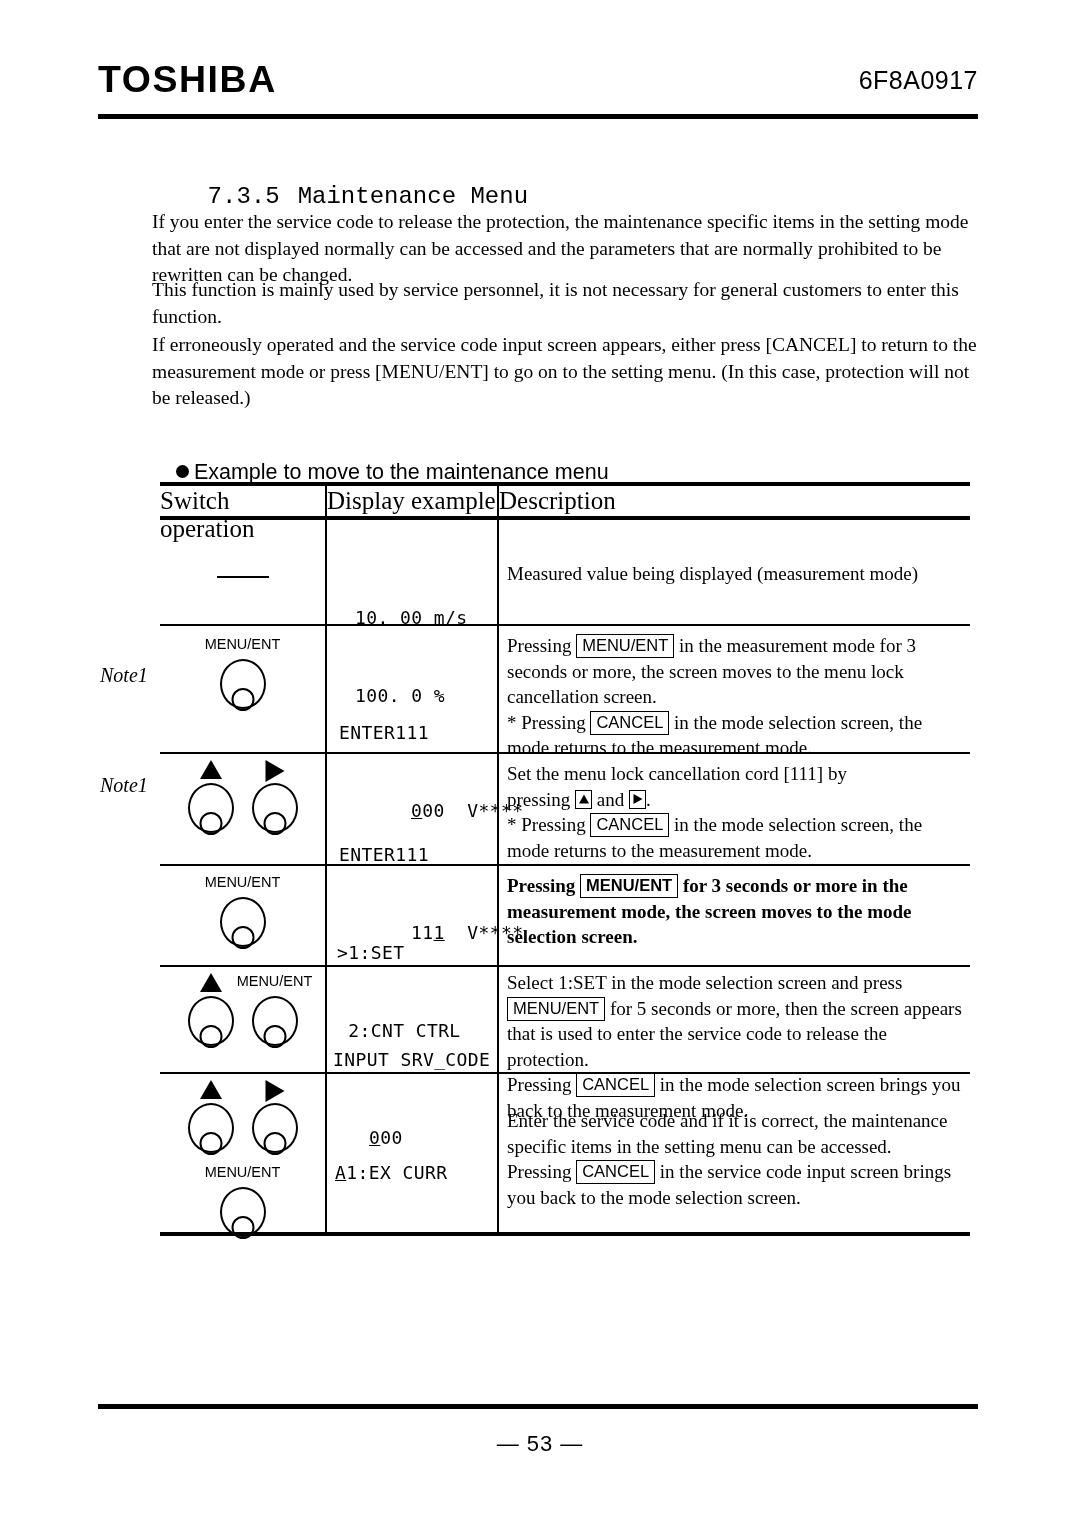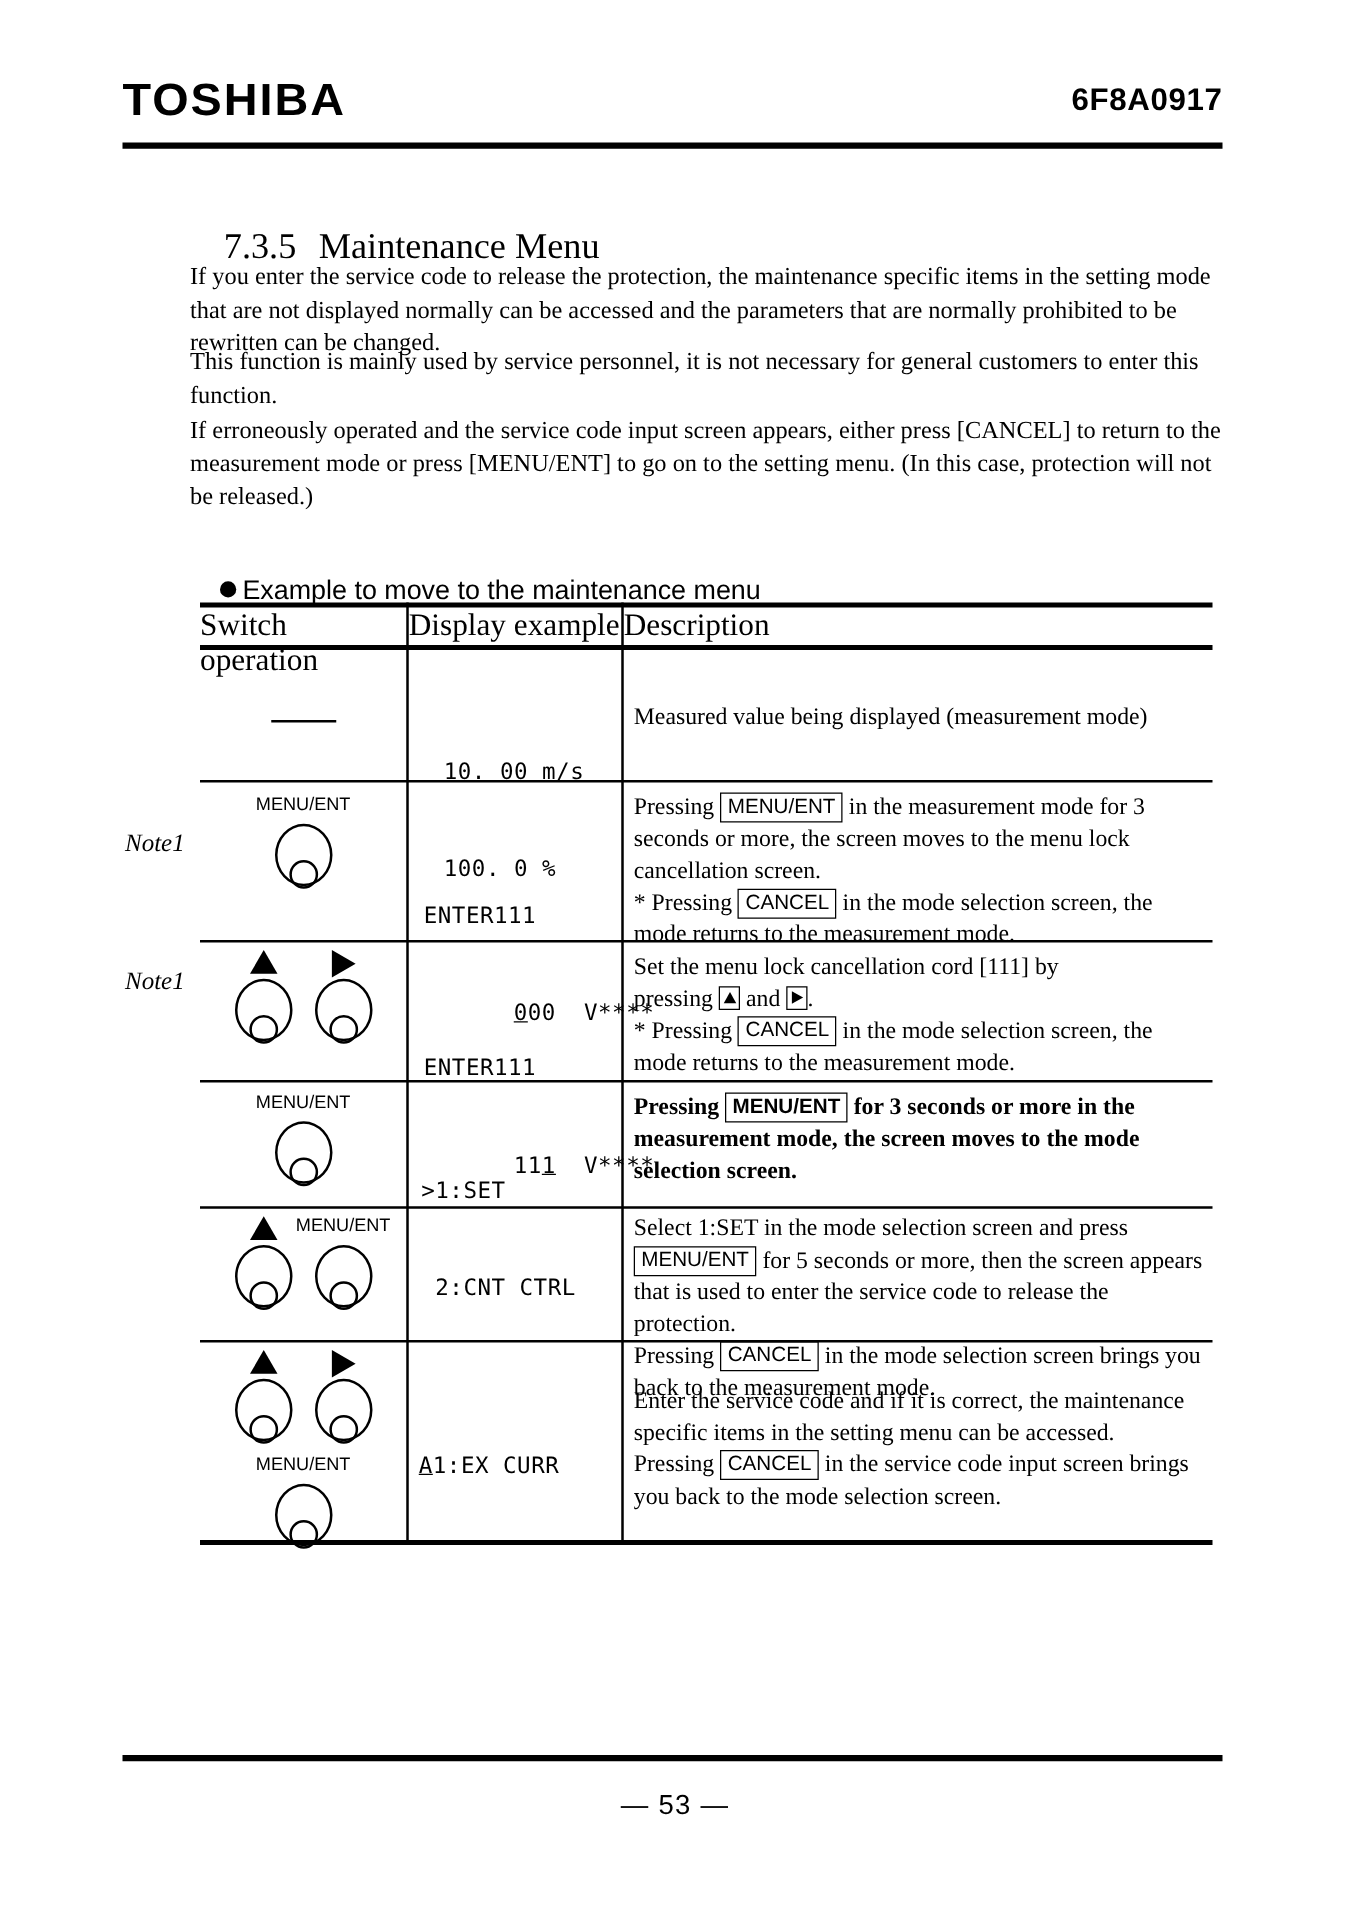--- a/index.html
+++ b/index.html
@@ -41,41 +41,41 @@
     letter-spacing: 1.5px;
     line-height: 44px;
     transform: scaleX(1.04);
     transform-origin: left center;
   }
   .doc-code {
     position: absolute;
     right: 0;
     top: 6px;
     font-family: "Liberation Sans", sans-serif;
-    font-weight: bold;
+    font-weight: normal;
     font-size: 25px;
     line-height: 32px;
     letter-spacing: 0.5px;
   }
   .header-rule {
     position: absolute;
     left: 98px;
     top: 114px;
     width: 880px;
     height: 5px;
     background: #000;
   }
 
   
   .section-title {
     position: absolute;
     left: 150px;
     top: 146px;
-    font-family: Liberation Serif, serif;
-    font-size: 29px;
+    font-family: Liberation Mono, monospace;
+    font-size: 24px;
     line-height: 34px;
     white-space: pre;
   }
   .section-title .num { margin-right: 18px; }
 
   
   .para {
     position: absolute;
     left: 152px;
     width: 838px;
@@ -498,20 +498,26 @@
           <div class="btn">
             <div class="tri-up"></div>
             <div class="knob"></div>
           </div>
           <div class="btn">
             <div class="cap">MENU/ENT</div>
             <div class="knob"></div>
           </div>
         </div>
       </div>
+      <div class="cell-disp">
+        <div class="disp-text" style="position:absolute; left:6px; top:30px;">
+          <div>INPUT SRV_CODE</div>
+          <div style="padding-left:36px;"><span class="u">0</span><span>00</span></div>
+        </div>
+      </div>
       <div class="cell-desc">
         <div style="position:absolute; top:5px; left:0; width:460px;">
           <p class="desc-p"><span>Select 1:SET in the mode selection screen and press</span>
             <span class="chip">MENU/ENT</span>
             <span>for 5 seconds or more, then the screen appears that is used to enter the service code to release the protection.</span></p>
           <p class="desc-p"><span>Pressing</span>
             <span class="chip">CANCEL</span>
             <span>in the mode selection screen brings you back to the measurement mode.</span></p>
         </div>
       </div>

